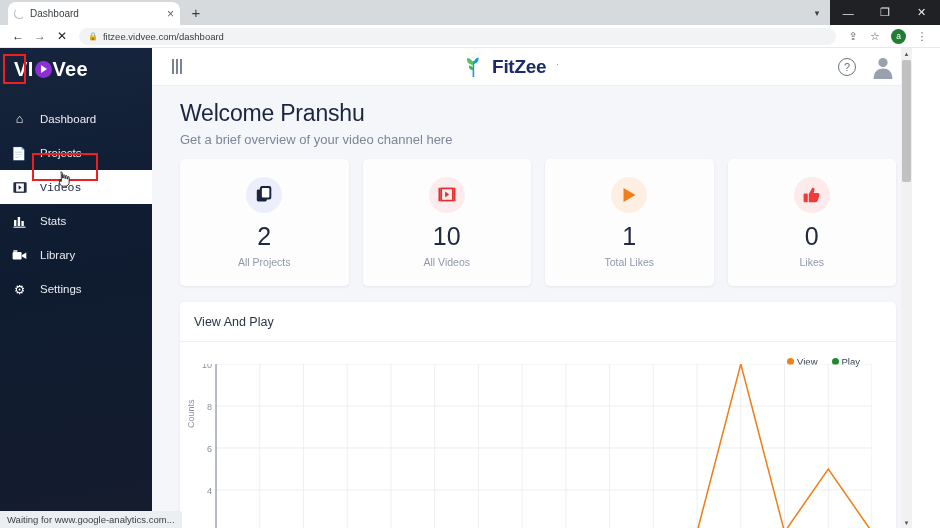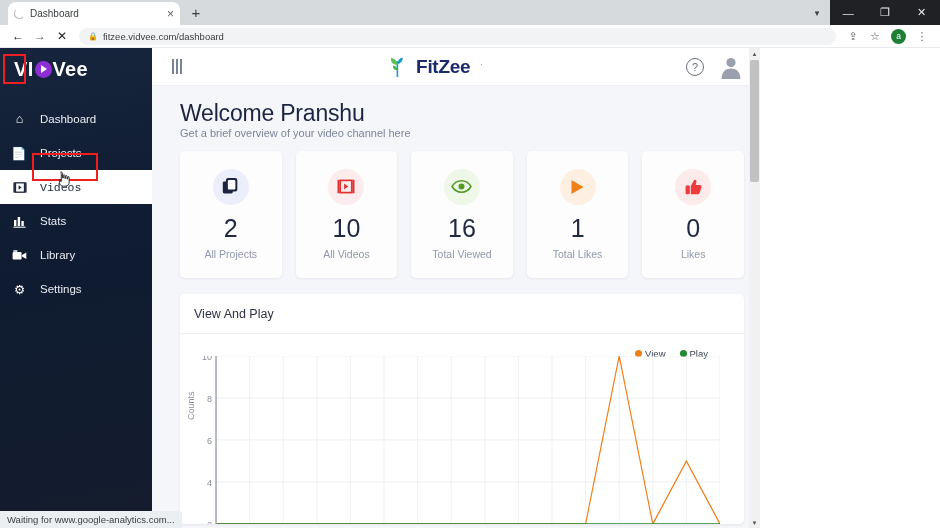--- a/index.html
+++ b/index.html
@@ -71,21 +71,21 @@
     justify-content: center; font-size: 11px; color: #5f6368; cursor: pointer;
   }
   .tb-avatar {
     width: 15px; height: 15px; border-radius: 50%; background: #1e7e34;
     color: #fff; font-size: 8.5px; display: flex; align-items: center;
     justify-content: center; margin: 0 4px; cursor: pointer;
   }
 
   
   .viewport {
-    position: absolute; left: 0; top: 48px; width: 760px; height: 480px;
+    position: absolute; left: 0; top: 48px; width: 912px; height: 480px;
     background: #f5f6fa; overflow: hidden;
   }
 
   
   .sidebar {
     position: absolute; left: 0; top: 0; width: 152px; height: 480px;
     background: linear-gradient(170deg, #16243d 0%, #0e1b30 45%, #151d2e 100%);
   }
   .logo {
     height: 42px; display: flex; align-items: center;
@@ -139,21 +139,21 @@
   .content {
     position: absolute; left: 152px; top: 38px; right: 0; bottom: 0;
     overflow: hidden; background: #f5f6fa; padding: 0 14px;
   }
   .welcome-row {
     display: flex; align-items: flex-start; justify-content: space-between;
     padding: 14px 2px 12px 14px;
     flex-direction: column;
   }
   .welcome-title { font-size: 23px; font-weight: 400; color: #1b2440; letter-spacing: -.2px; }
-  .welcome-sub { font-size: 11px; color: #7e8599; }
+  .welcome-sub { font-size: 13px; color: #7e8599; margin-top: 5px; }
   .btn-primary {
     background: linear-gradient(100deg, #7b2ed6 0%, #9b2fd6 100%);
     color: #ffffff; font-size: 11px; font-weight: 700;
     border: none; border-radius: 5px; padding: 9px 15px;
     cursor: pointer; margin-top: 4px; white-space: nowrap;
   }
 
   .cards { display: flex; gap: 14px; padding: 0 2px 0 14px; }
   .card {
     flex: 1; background: #fdfdfe; border-radius: 5px; height: 127px;
@@ -352,30 +352,20 @@
               <rect x="3.2" y="1.4" width="11.6" height="12.2" fill="none" stroke="currentColor" stroke-width="1.7"></rect>
               <rect x="0.5" y="0.8" width="2" height="13.4" fill="currentColor"></rect>
               <rect x="15.5" y="0.8" width="2" height="13.4" fill="currentColor"></rect>
               <path d="M7.1 4.6 L11.2 7.5 L7.1 10.4 Z" fill="currentColor"></path>
             </svg>
           </div>
           <div class="card-val">10</div>
           <div class="card-lbl">All Videos</div>
         </div>
 
-        <div class="card">
-          <div class="card-ic" style="background:#eef7e8;color:#4f9b23">
-            <svg width="21" height="13" viewBox="0 0 21 13">
-              <path d="M1 6.5 C4 1.6 7 0.8 10.5 0.8 C14 0.8 17 1.6 20 6.5 C17 11.4 14 12.2 10.5 12.2 C7 12.2 4 11.4 1 6.5 Z" fill="none" stroke="currentColor" stroke-width="1.5"></path>
-              <circle cx="10.5" cy="6.5" r="3" fill="currentColor"></circle>
-            </svg>
-          </div>
-          <div class="card-val">16</div>
-          <div class="card-lbl">Total Viewed</div>
-        </div>
 
         <div class="card">
           <div class="card-ic" style="background:#fdf0e3;color:#ef7f1a">
             <svg width="15" height="16" viewBox="0 0 15 16">
               <path d="M1.5 1 L13.5 8 L1.5 15 Z" fill="currentColor"></path>
             </svg>
           </div>
           <div class="card-val">1</div>
           <div class="card-lbl">Total Likes</div>
         </div>

